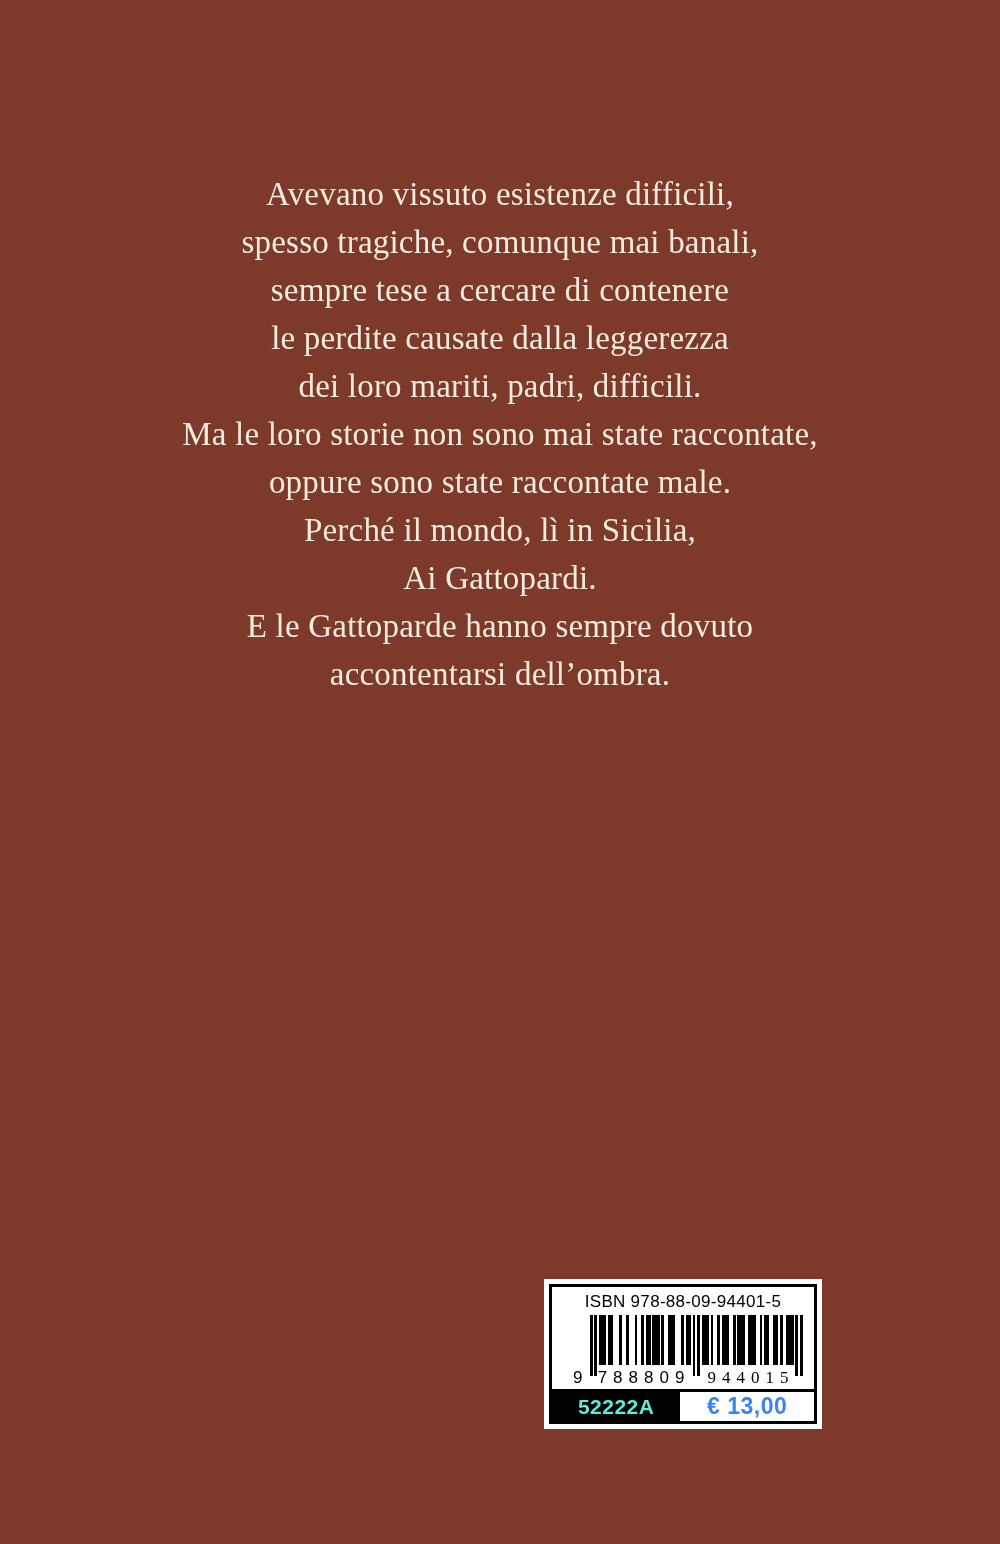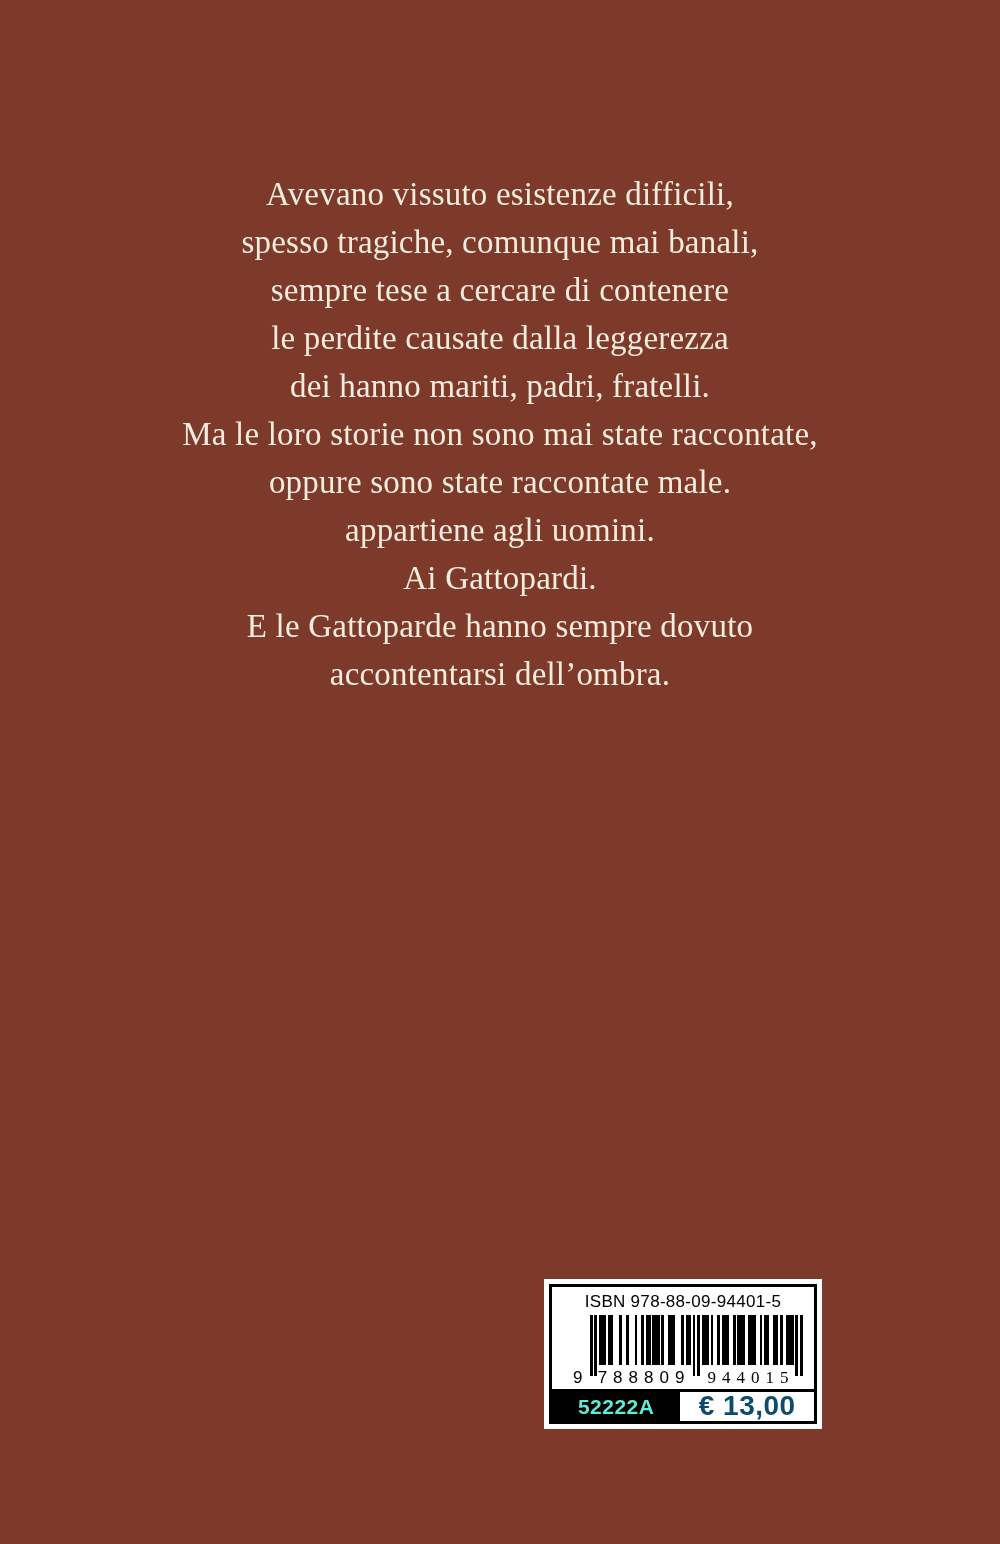--- a/index.html
+++ b/index.html
@@ -97,41 +97,41 @@
     background: #000;
     color: #5eead4;
     font-size: 21px;
     line-height: 29px;
     text-align: center;
     letter-spacing: 0.5px;
   }
   .price-cell {
     flex: 1 1 auto;
     background: #fff;
-    color: #0c4a6e;
-    font-size: 28px;
+    color: #3b82f6;
+    font-size: 23px;
     line-height: 28px;
     text-align: center;
     letter-spacing: 0.5px;
   }
 </style>
 </head>
 <body>
 
 <div class="page">
 
   <div class="blurb">
     <div class="line">Avevano vissuto esistenze difficili,</div>
     <div class="line">spesso tragiche, comunque mai banali,</div>
     <div class="line">sempre tese a cercare di contenere</div>
     <div class="line">le perdite causate dalla leggerezza</div>
-    <div class="line">dei hanno mariti, padri, fratelli.</div>
+    <div class="line">dei loro mariti, padri, difficili.</div>
     <div class="line">Ma le loro storie non sono mai state raccontate,</div>
     <div class="line">oppure sono state raccontate male.</div>
-    <div class="line">appartiene agli uomini.</div>
+    <div class="line">Perché il mondo, lì in Sicilia,</div>
     <div class="line">Ai Gattopardi.</div>
     <div class="line">E le Gattoparde hanno sempre dovuto</div>
     <div class="line">accontentarsi dell’ombra.</div>
   </div>
 
   <div class="label">
     <div class="label-inner">
 
       <div class="isbn-line">ISBN 978-88-09-94401-5</div>
 

